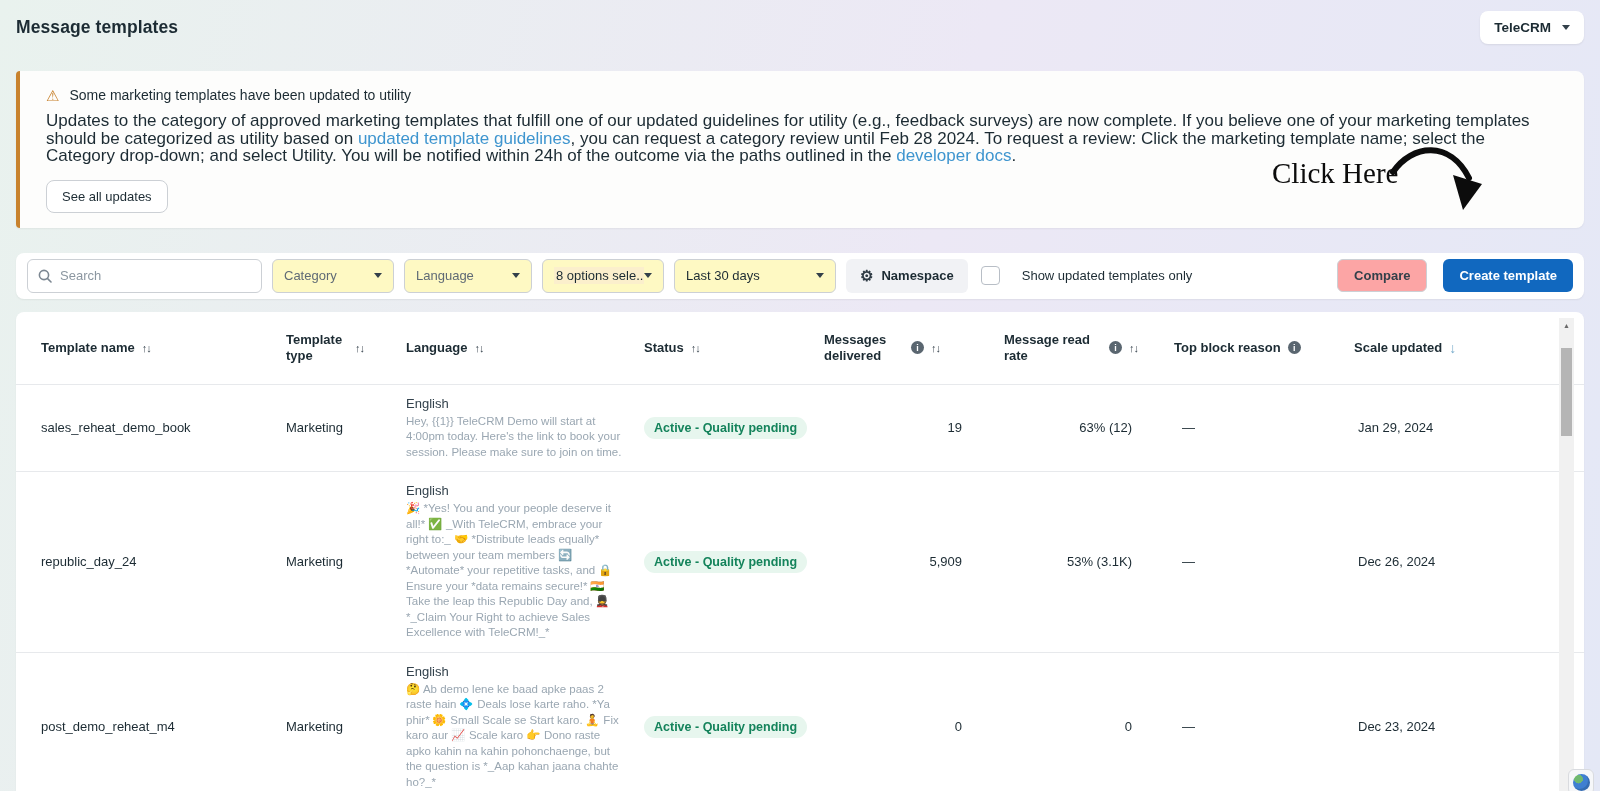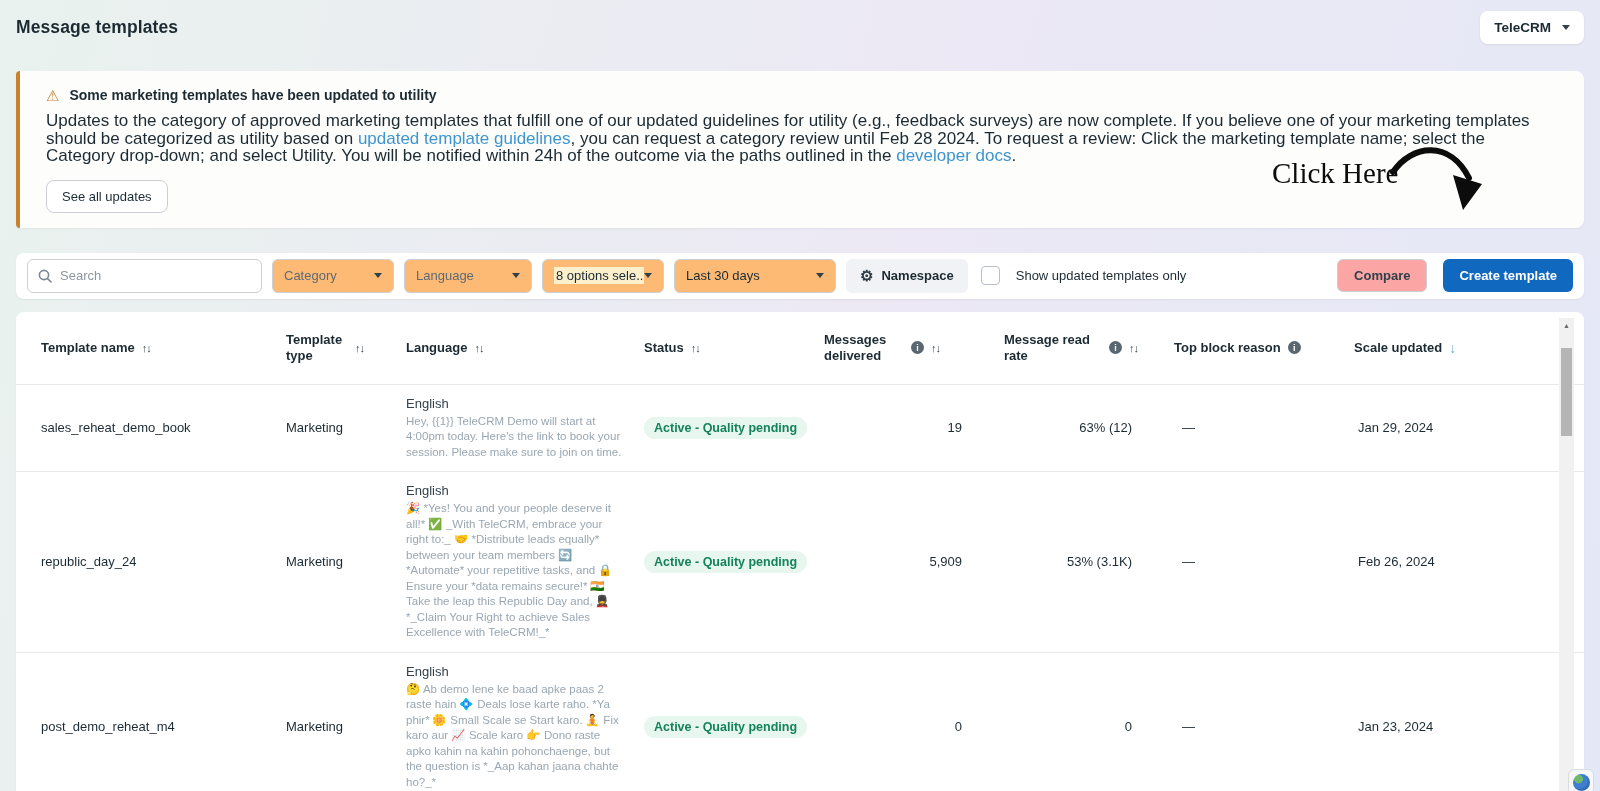--- a/index.html
+++ b/index.html
@@ -14,43 +14,43 @@
   .topbar { display:flex; justify-content:space-between; align-items:center; padding:11px 16px 0 16px; }
   .page-title { font-size:17.5px; font-weight:700; letter-spacing:.1px; }
   .account-btn { background:#fff; border:none; border-radius:8px; padding:9px 14px; font-size:13.5px; font-weight:600;
     display:flex; align-items:center; gap:11px; box-shadow:0 1px 2px rgba(0,0,0,.08); cursor:pointer; color:#1c2b33; }
   .caret { width:0; height:0; border-left:4.5px solid transparent; border-right:4.5px solid transparent; border-top:5.5px solid #33404a; }
   
   .banner { margin:27px 16px 0 16px; background:#fdfdfc; border-left:4px solid #c8822d; border-radius:4px 8px 8px 4px;
     padding:16px 20px 15px 26px; box-shadow:0 1px 2px rgba(0,0,0,.05); }
   .banner-head { display:flex; align-items:center; gap:10px; }
   .warn-glyph { color:#c8822d; font-size:15px; line-height:1; }
-  .banner-title { font-size:14px; font-weight:700; }
+  .banner-title { font-size:14px; font-weight:400; }
   .banner-body { margin-top:9px; font-size:17px; line-height:17.5px; color:#1c2b33; max-width:1505px; }
   .banner-body a { color:#3e95cf; text-decoration:none; }
   .see-all-btn { margin-top:15px; background:#fff; border:1px solid #ccd0d5; border-radius:8px; padding:8px 15px;
     font-size:13px; color:#1c2b33; cursor:pointer; font-family:inherit; }
   
   .click-here { position:absolute; left:1272px; top:157px; font-family:"Liberation Serif", serif; font-size:29px; color:#0c0c0c; z-index:5; }
   .arrow-annot { position:absolute; left:1390px; top:142px; z-index:5; }
   
   .filterbar { margin:25px 16px 0 16px; height:46px; background:#fff; border-radius:8px; display:flex; align-items:center;
     padding:0 11px; gap:10px; box-shadow:0 1px 2px rgba(0,0,0,.06); }
   .search-box { width:235px; height:34px; border:1px solid #ccd0d5; border-radius:6px; display:flex; align-items:center; padding:0 10px; gap:8px; background:#fff; }
   .search-box input { border:none; outline:none; flex:1; font-size:13px; font-family:inherit; color:#1c2b33; }
   .search-box input::placeholder { color:#8c97a1; }
-  .dd { height:34px; border:1px solid #ccd0d5; border-radius:6px; background:#fdba74; display:flex; align-items:center;
+  .dd { height:34px; border:1px solid #ccd0d5; border-radius:6px; background:#fef9c3; display:flex; align-items:center;
     justify-content:space-between; padding:0 11px; font-size:13px; cursor:pointer; }
   .dd-muted { color:#5f6a75; }
   .dd-category{width:122px} .dd-language{width:128px} .dd-options{width:122px} .dd-date{width:162px}
   .hl { background:#fbefcc; padding:1px 2px; color:#1c2b33; white-space:nowrap; overflow:hidden; }
   .namespace-btn { height:34px; background:#f1f2f5; border:none; border-radius:6px; padding:0 14px; display:flex; align-items:center; gap:8px;
     font-size:13px; font-weight:600; color:#1c2b33; cursor:pointer; font-family:inherit; }
   .gear { font-size:15px; line-height:1; color:#2f3b45; }
-  .chk-wrap { display:flex; align-items:center; gap:16px; margin-left:3px; }
+  .chk-wrap { display:flex; align-items:center; gap:22px; margin-left:3px; }
   .chk-wrap input { width:19px; height:19px; accent-color:#fff; border:1px solid #b8bec6; border-radius:4px; appearance:none; background:#fff; cursor:pointer; }
   .chk-label { font-size:13px; color:#1c2b33; }
   .compare-btn { margin-left:auto; background:#fca5a5; border:1px solid #ccd0d5; border-radius:6px; padding:8px 16px;
     font-size:13px; font-weight:600; color:#33404a; cursor:pointer; font-family:inherit; }
   .create-btn { margin-left:6px; background:#1168bf; border:none; border-radius:6px; padding:9px 16px;
     font-size:13px; font-weight:600; color:#fff; cursor:pointer; font-family:inherit; }
   
   .table-card { margin:13px 16px 0 16px; background:#fff; border-radius:8px; position:relative; height:560px; overflow:hidden;
     box-shadow:0 1px 2px rgba(0,0,0,.05); }
   .thead { display:flex; align-items:center; padding:0 0 0 25px; height:72px; }
@@ -197,34 +197,34 @@
         <div class="cell c0">republic_day_24</div>
         <div class="cell c1">Marketing</div>
         <div class="cell c2">
           <div class="lang">English</div>
           <div class="preview">🎉 *Yes! You and your people deserve it all!* ✅ _With TeleCRM, embrace your right to:_ 🤝 *Distribute leads equally* between your team members 🔄 *Automate* your repetitive tasks, and 🔒 Ensure your *data remains secure!* 🇮🇳 Take the leap this Republic Day and, 💂 *_Claim Your Right to achieve Sales Excellence with TeleCRM!_*</div>
         </div>
         <div class="cell c3"><span class="badge">Active - Quality pending</span></div>
         <div class="cell c4 num">5,909</div>
         <div class="cell c5 num">53% (3.1K)</div>
         <div class="cell c6 c6pad">—</div>
-        <div class="cell c7 c7pad">Feb 26, 2024</div>
+        <div class="cell c7 c7pad">Dec 26, 2024</div>
       </div>
       <div class="tr">
         <div class="cell c0">post_demo_reheat_m4</div>
         <div class="cell c1">Marketing</div>
         <div class="cell c2">
           <div class="lang">English</div>
           <div class="preview">🤔 Ab demo lene ke baad apke paas 2 raste hain 💠 Deals lose karte raho. *Ya phir* 🌼 Small Scale se Start karo. 🧘 Fix karo aur 📈 Scale karo 👉 Dono raste apko kahin na kahin pohonchaenge, but the question is *_Aap kahan jaana chahte ho?_*</div>
         </div>
         <div class="cell c3"><span class="badge">Active - Quality pending</span></div>
         <div class="cell c4 num">0</div>
         <div class="cell c5 num">0</div>
         <div class="cell c6 c6pad">—</div>
-        <div class="cell c7 c7pad">Jan 23, 2024</div>
+        <div class="cell c7 c7pad">Dec 23, 2024</div>
       </div>
       <div class="tr">
         <div class="cell c0"></div>
         <div class="cell c1"></div>
         <div class="cell c3"></div>
         <div class="cell c4 num"></div>
         <div class="cell c5 num"></div>
         <div class="cell c6 c6pad"></div>
         <div class="cell c7 c7pad"></div>
       </div>

